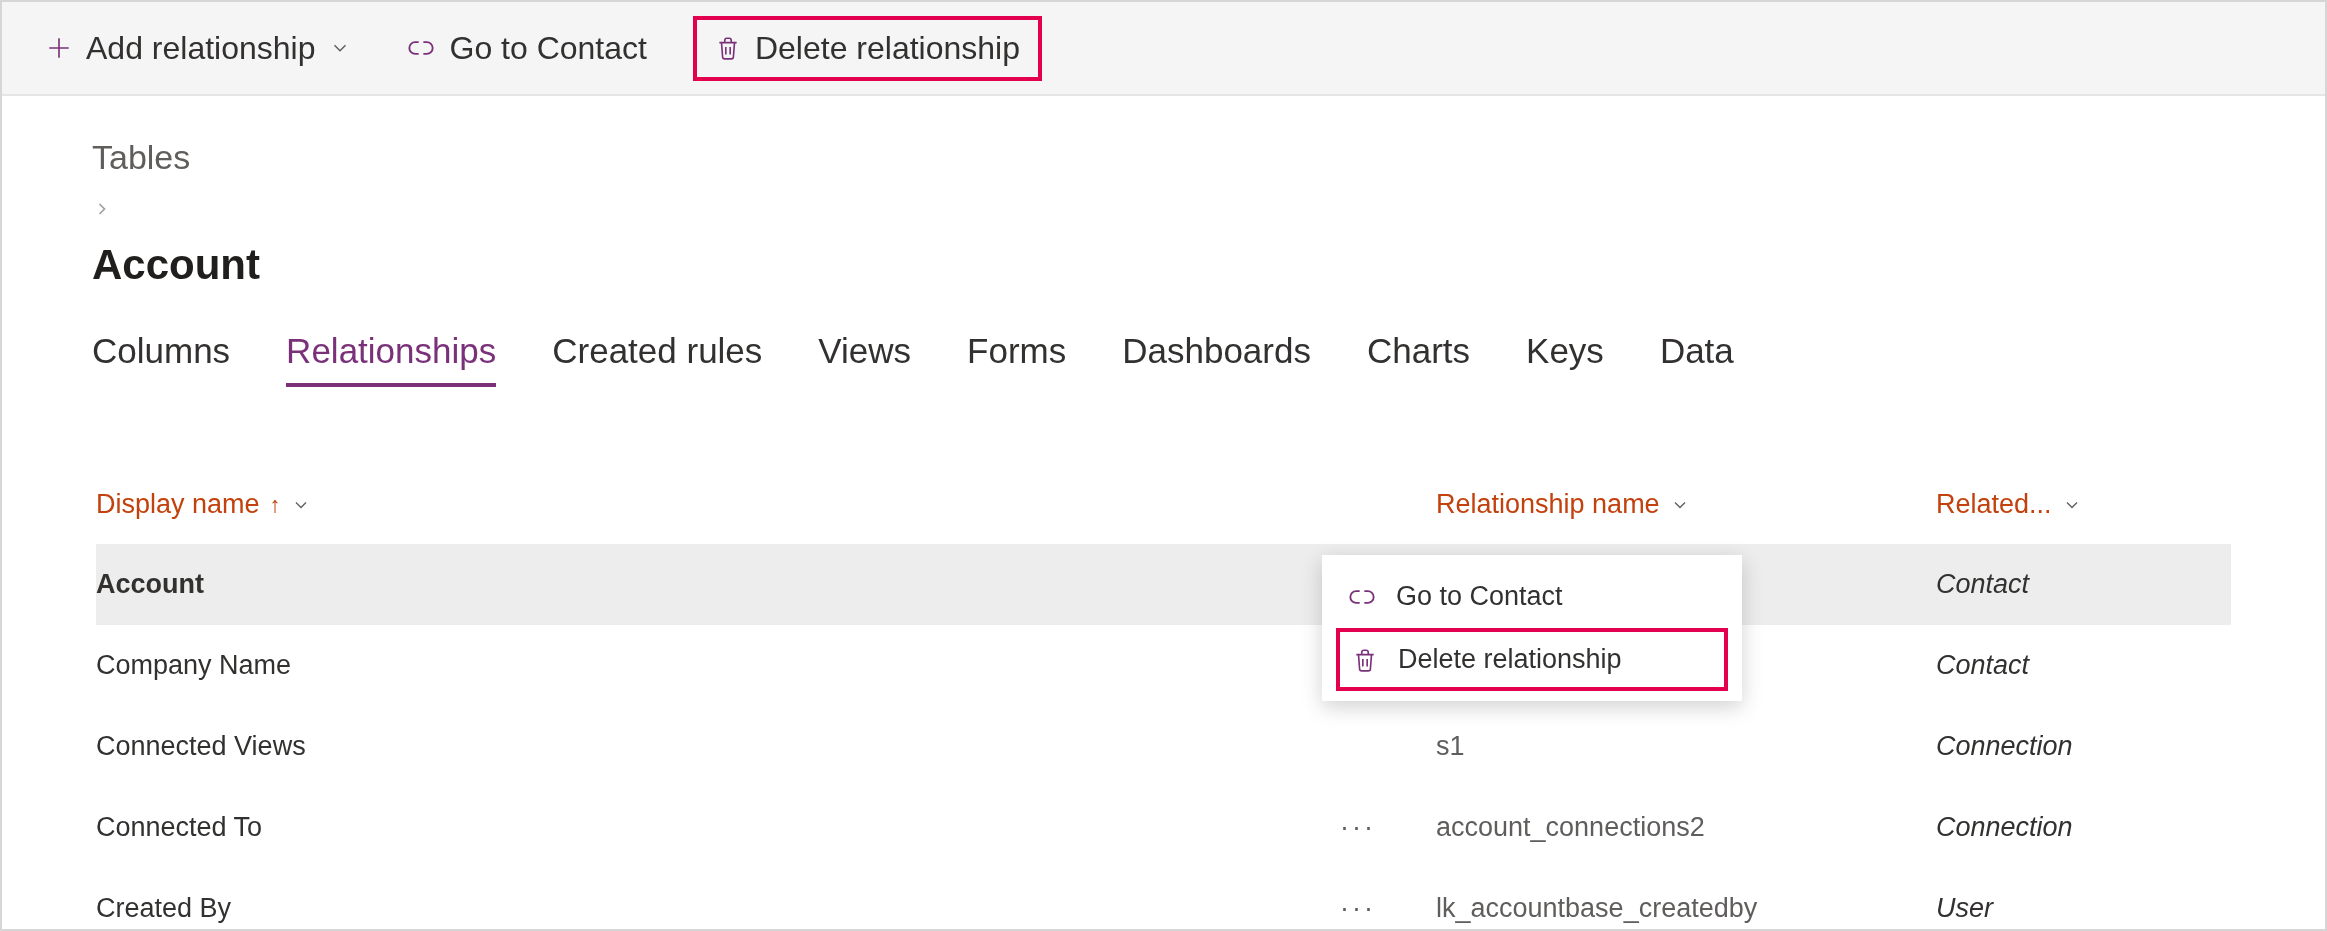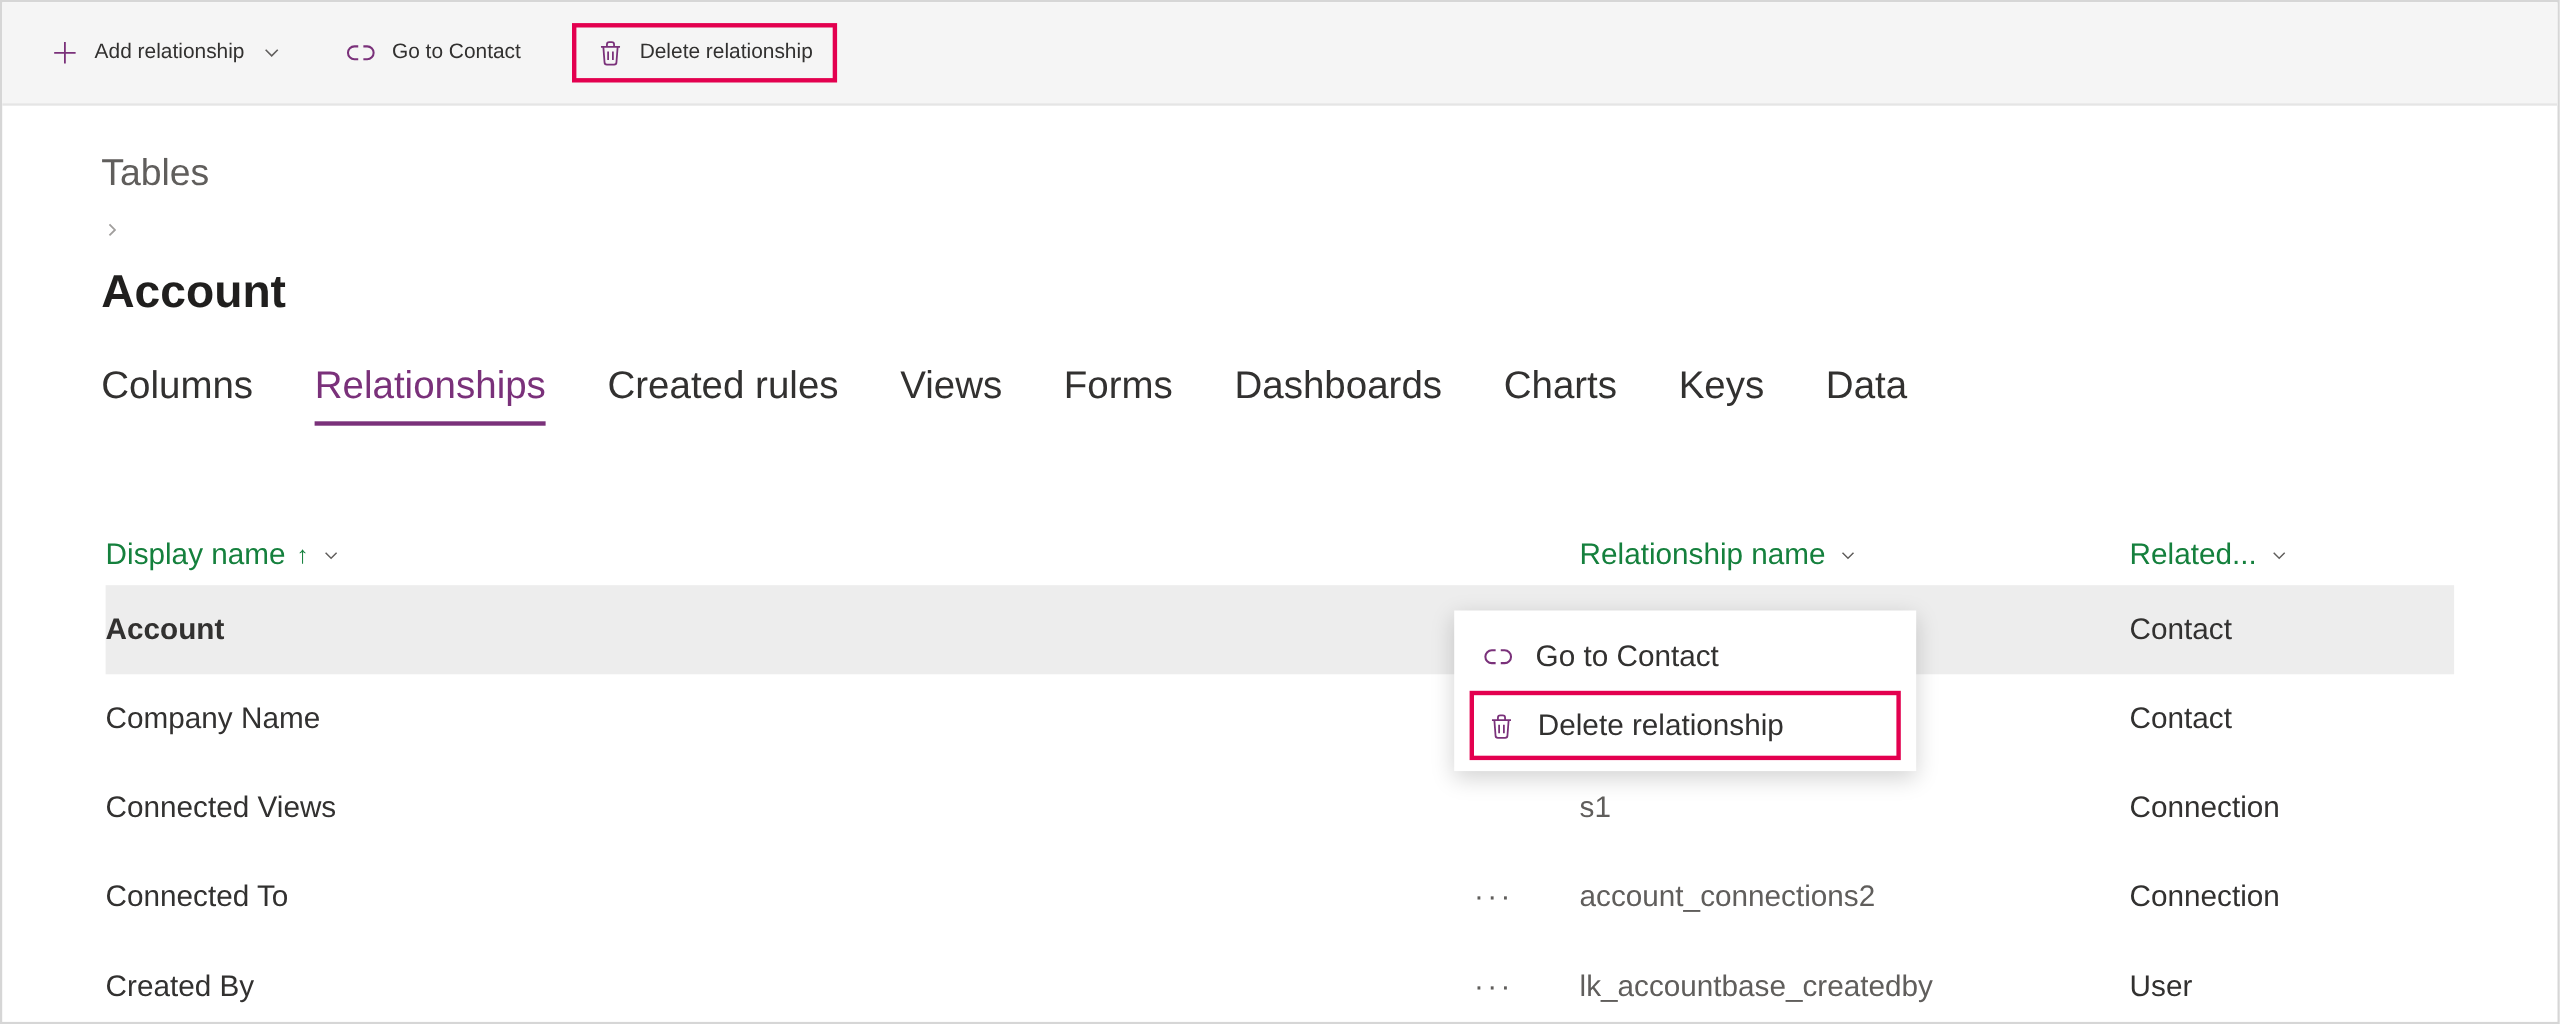--- a/index.html
+++ b/index.html
@@ -21,21 +21,21 @@
     height: 94px;
     padding: 0 34px;
     background: #f5f5f5;
     border-bottom: 2px solid #e5e5e5;
     gap: 36px;
   }
   .cmd-btn {
     display: flex;
     align-items: center;
     gap: 14px;
-    font-size: 19px;
+    font-size: 32px;
     color: #323130;
     cursor: pointer;
     padding: 8px 10px;
   }
   .cmd-btn .icon { color: #7a317a; display:flex; align-items:center; }
   .cmd-btn.highlight {
     border: 4px solid #e3004f;
     padding: 10px 18px;
   }
 
@@ -69,41 +69,41 @@
     color: #7a317a;
     font-weight: 400;
     border-bottom: 4px solid #7a317a;
   }
 
   
   .table-wrap { padding: 100px 94px 0 94px; position: relative; }
   .thead {
     display: flex;
     font-size: 27px;
-    color: #15803d;
+    color: #c2410c;
     font-weight: 400;
-    padding-bottom: 12px;
+    padding-bottom: 24px;
   }
   .col-display { flex: 0 0 1340px; display:flex; align-items:center; gap:10px; }
   .col-relname { flex: 0 0 500px; display:flex; align-items:center; gap:10px; }
   .col-related { flex: 1; display:flex; align-items:center; gap:10px; }
   .sort-arrow { font-size: 22px; }
   .chev { color:#605e5c; font-size:20px; }
 
   .tbody .row {
     display: flex;
     align-items: center;
     height: 81px;
     font-size: 27px;
   }
   .row.selected { background: #ededed; font-weight: 700; }
   .row .c1 { flex: 0 0 1340px; display:flex; align-items:center; }
   .row .c1 .more { margin-left:auto; margin-right:60px; color:#605e5c; letter-spacing:3px; cursor:pointer; font-weight:400; }
   .row .c2 { flex: 0 0 500px; color:#605e5c; font-weight:400; }
-  .row .c3 { flex: 1; font-weight:400; }
+  .row .c3 { flex: 1; font-weight:400;font-style:italic; }
 
   
   .context-menu {
     position: absolute;
     top: 166px;
     left: 1320px;
     width: 420px;
     background: #fff;
     box-shadow: 0 6px 20px rgba(0,0,0,0.18);
     padding: 10px 0;

